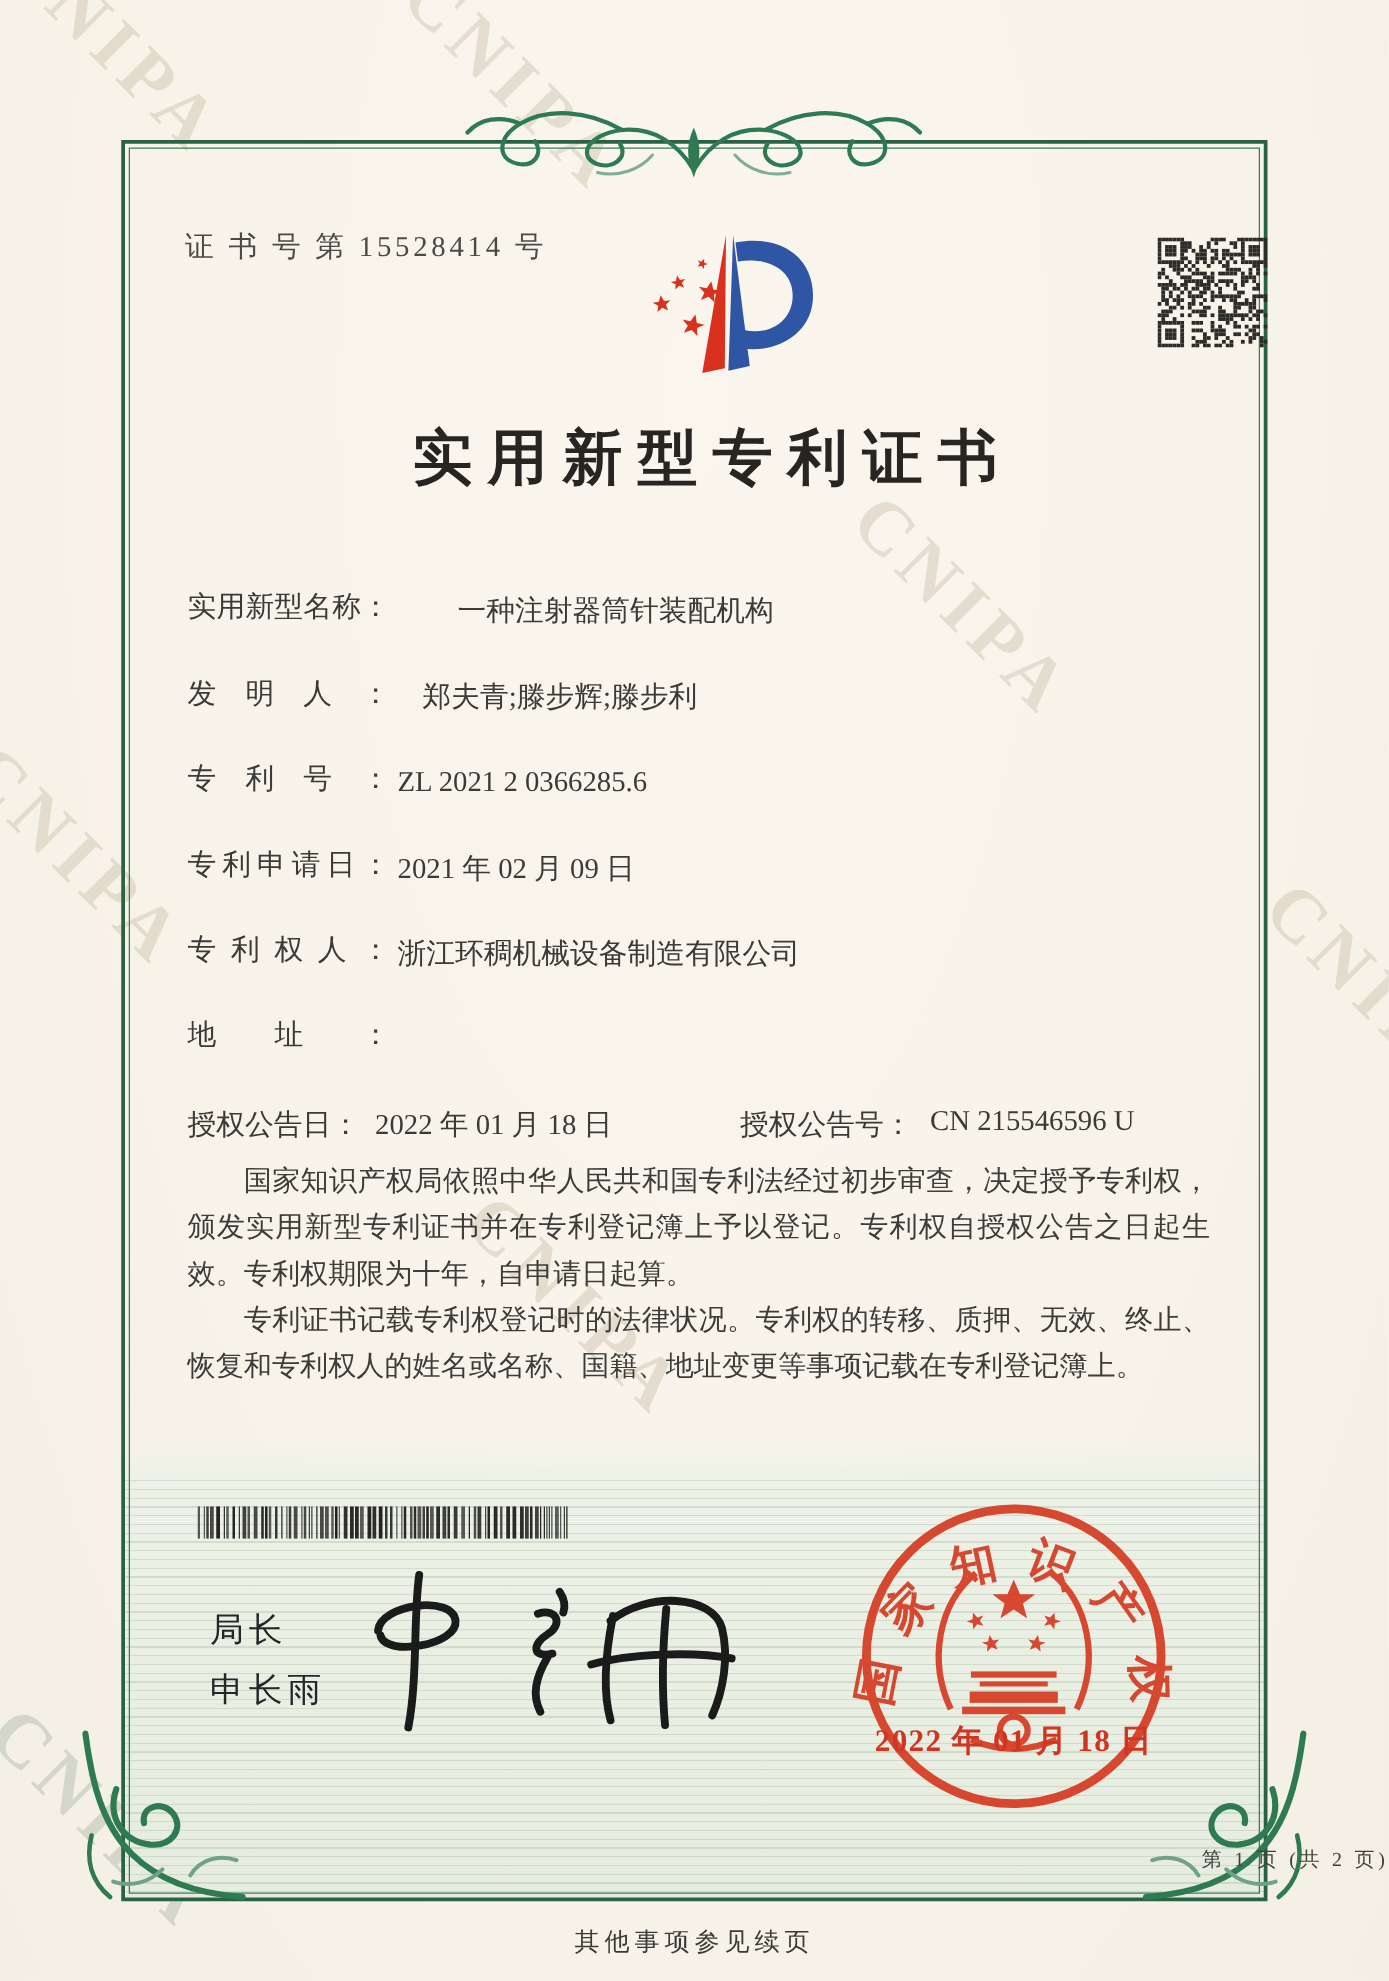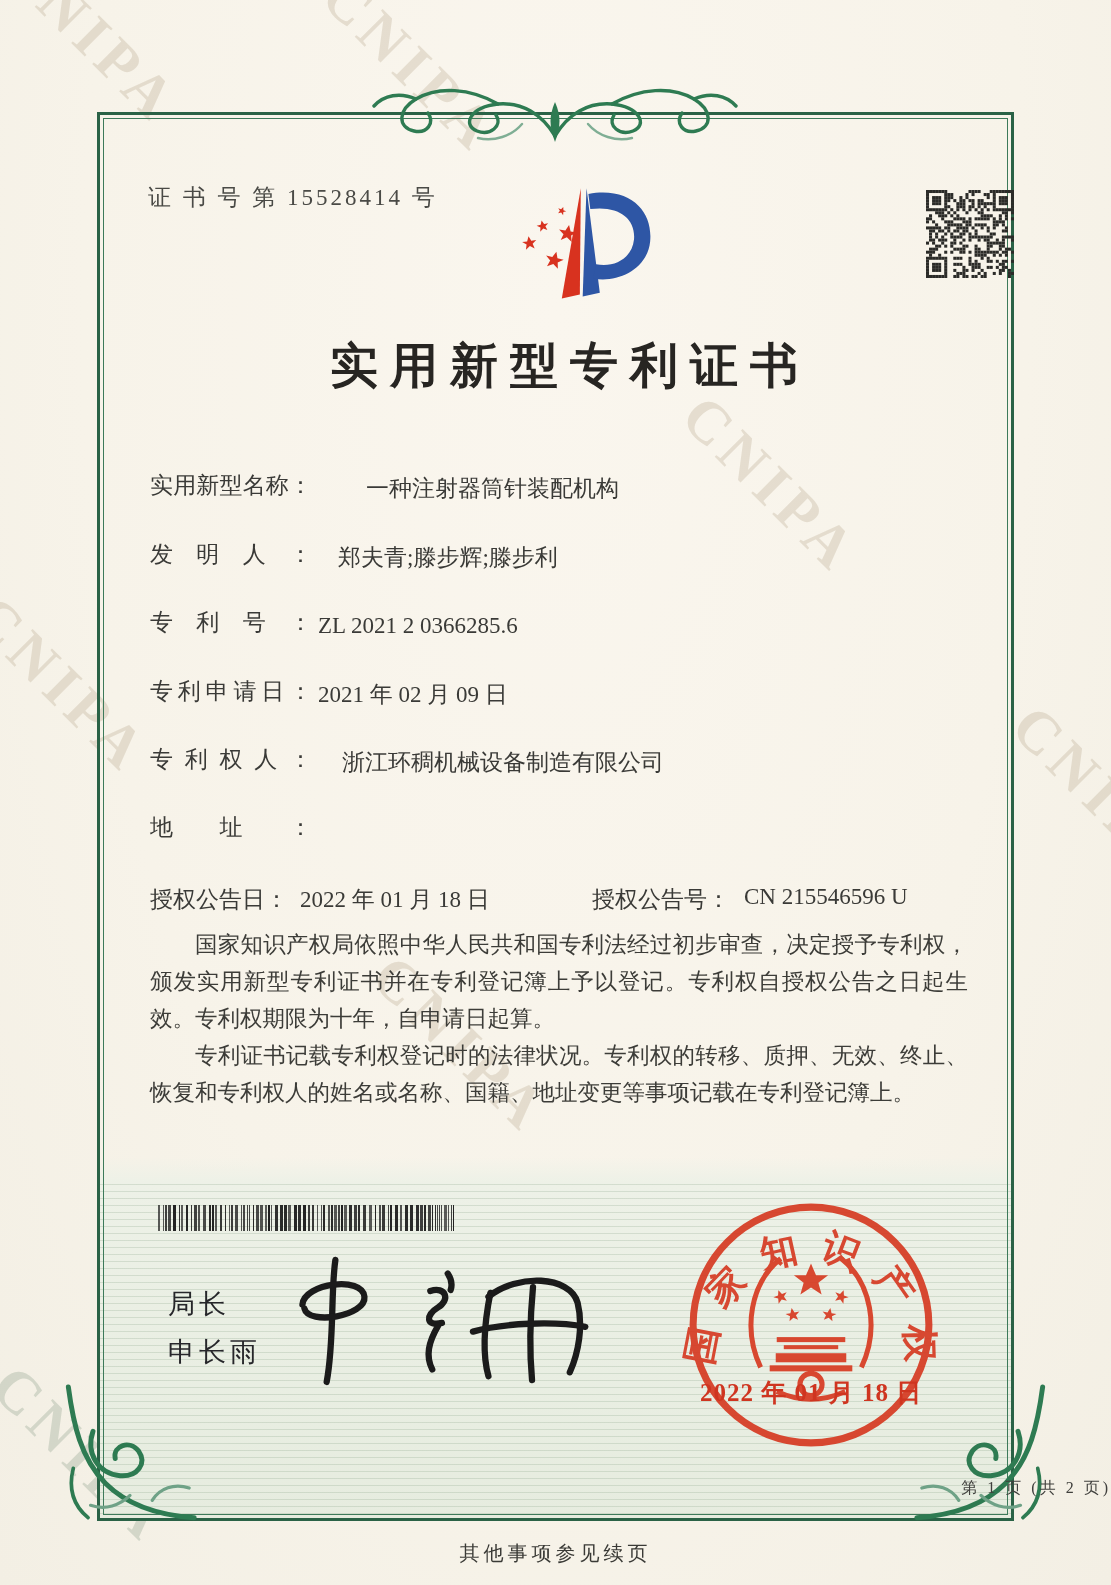--- a/index.html
+++ b/index.html
@@ -537,21 +537,21 @@
   <div class="abs flabel" style="top:539px;">发明人：</div>
   <div class="abs fvalue" style="top:539px;margin-left:20px;">郑夫青;滕步辉;滕步利</div>
 
   <div class="abs flabel" style="top:607px;">专利号：</div>
   <div class="abs fvalue" style="top:607px;">ZL 2021 2 0366285.6</div>
 
   <div class="abs flabel" style="top:676px;">专利申请日：</div>
   <div class="abs fvalue" style="top:676px;">2021 年 02 月 09 日</div>
 
   <div class="abs flabel" style="top:744px;">专利权人：</div>
-  <div class="abs fvalue" style="top:744px;margin-left:24px;">浙江环稠机械设备制造有限公司</div>
+  <div class="abs fvalue" style="top:744px;">浙江环稠机械设备制造有限公司</div>
 
   <div class="abs flabel" style="top:812px;">地址：</div>
 
   <div class="abs glabel" style="left:150px;top:884px;">授权公告日：</div>
   <div class="abs glabel" style="left:300px;top:884px;">2022 年 01 月 18 日</div>
   <div class="abs glabel" style="left:592px;top:884px;">授权公告号：</div>
   <div class="abs glabel" style="left:744px;top:884px;">CN 215546596 U</div>
 
   <div class="abs paras">
     <p>国家知识产权局依照中华人民共和国专利法经过初步审查，决定授予专利权，颁发实用新型专利证书并在专利登记簿上予以登记。专利权自授权公告之日起生效。专利权期限为十年，自申请日起算。</p>

